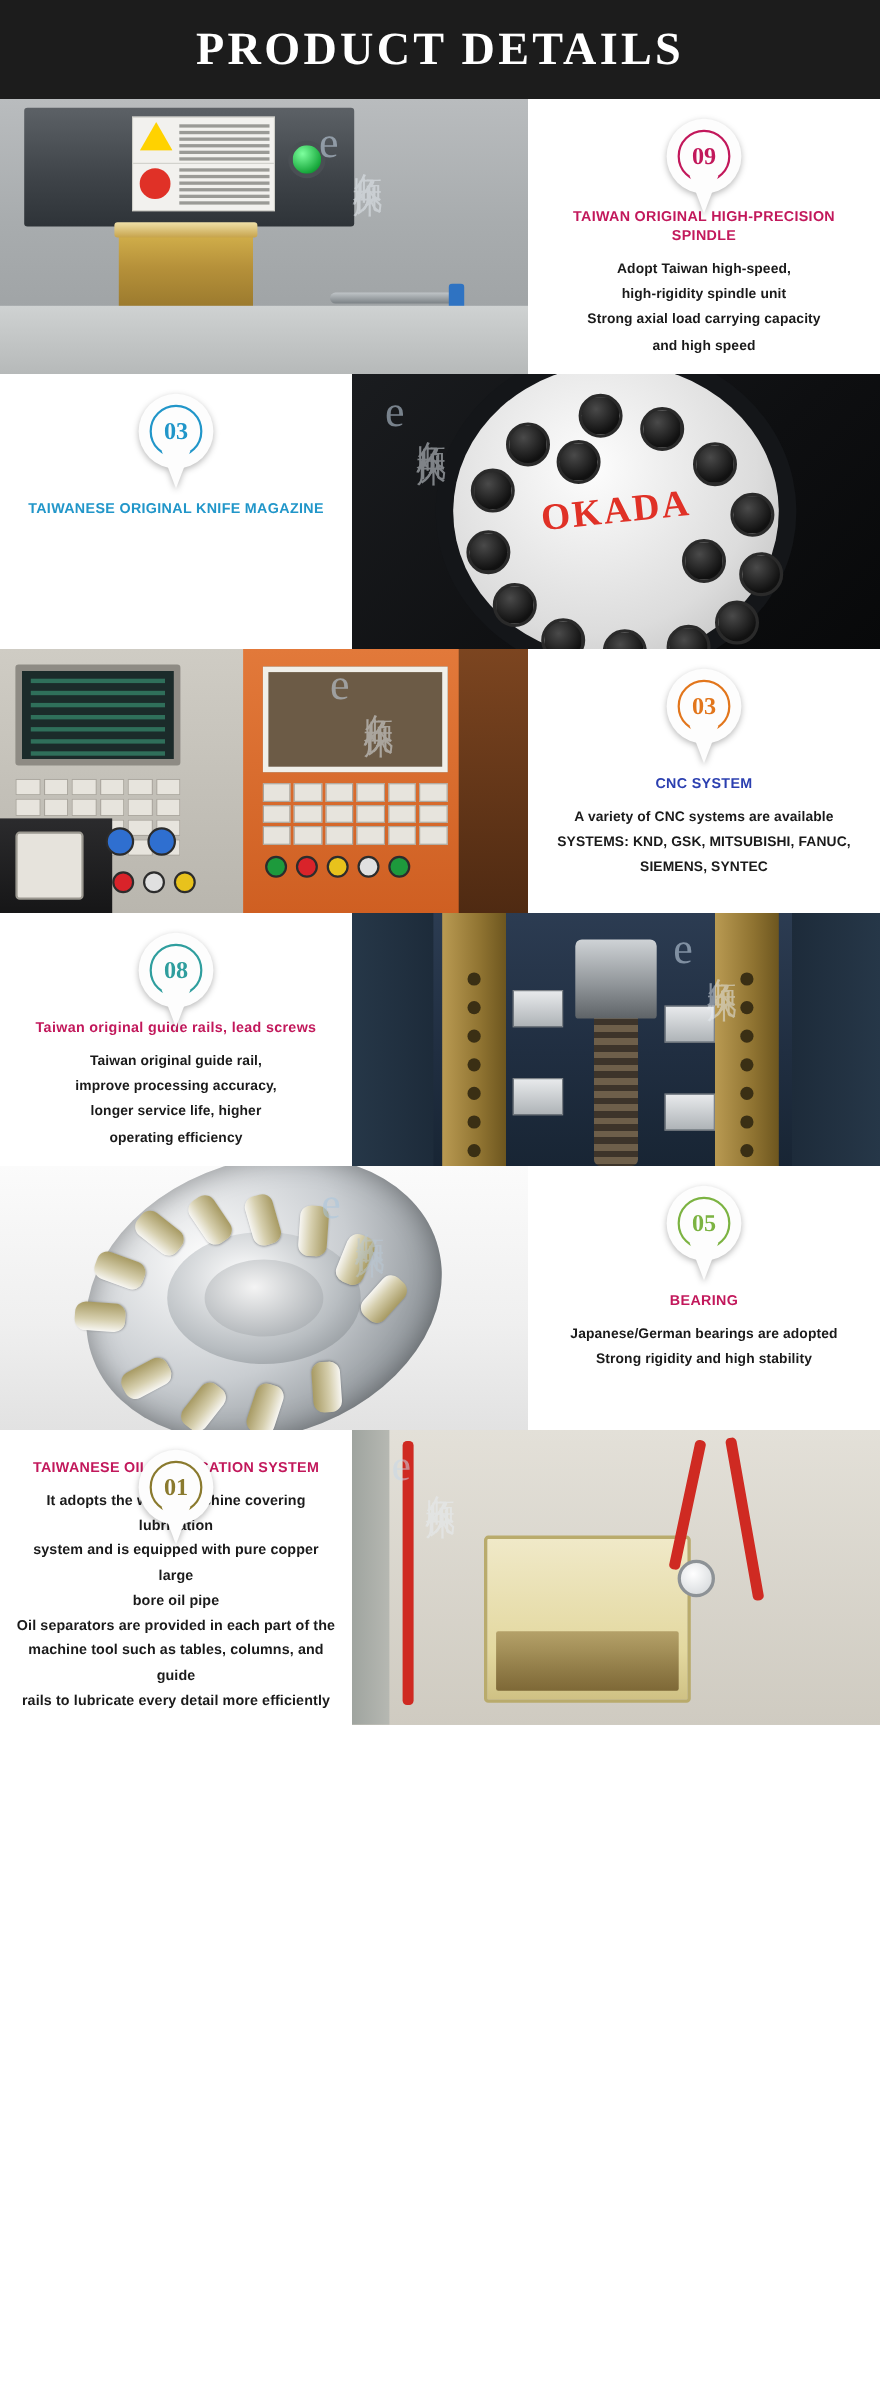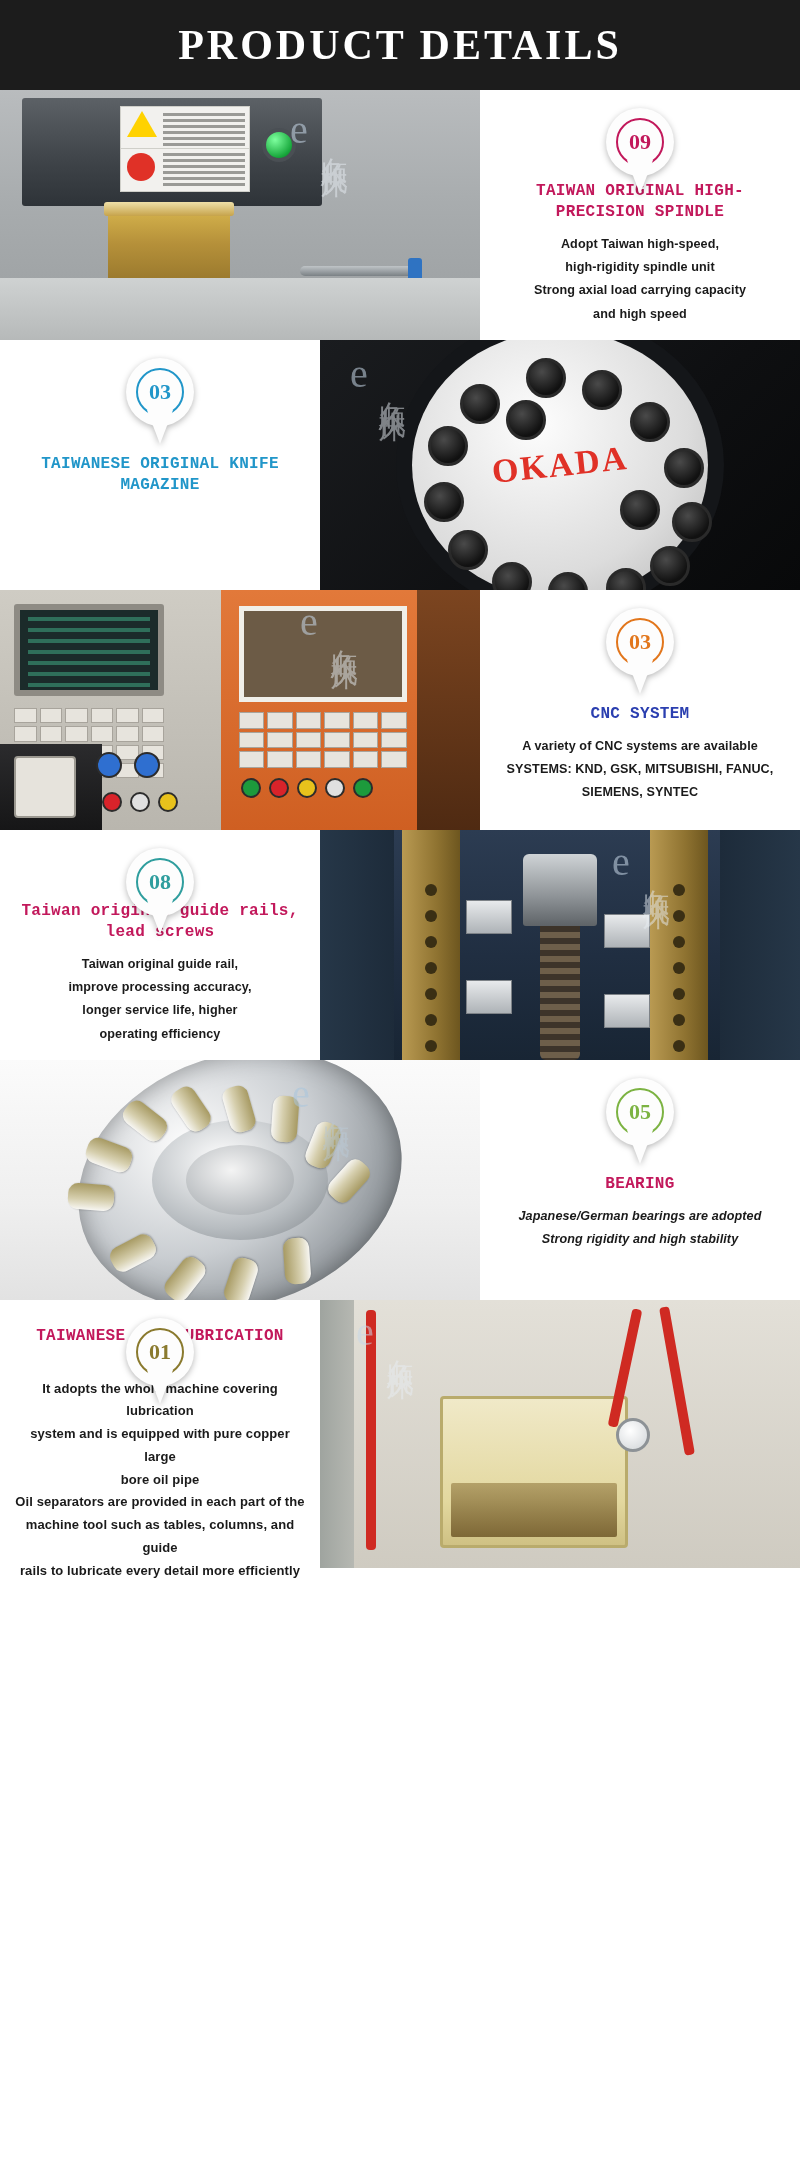--- a/index.html
+++ b/index.html
@@ -96,26 +96,25 @@
     display: flex;
     align-items: center;
     justify-content: center;
     font-size: 22px;
     font-weight: bold;
     font-family: "Liberation Serif", serif;
   }
   .pin-num { line-height: 1; }
 
   .sec-title {
-    font-size: 16px;
+    font-size: 13px;
     font-weight: bold;
     margin: 2px 0 10px 0;
     line-height: 1.3;
     letter-spacing: .3px;
-    font-family: Liberation Mono, monospace;
   }
   .sec-body {
     font-size: 12.6px;
     font-weight: bold;
     color: #1a1a1a;
     line-height: 1.85;
     letter-spacing: .1px;
   }
 
   
@@ -619,21 +618,21 @@
     <div class="text-col">
       <div class="pin" style="color:#7cb342;">
         <div class="bulb">
             <div class="ring">
               <span class="pin-num">05</span>
             </div>
           </div>
         <div class="tail"></div>
       </div>
       <div class="sec-title" style="color:#c2185b;">BEARING</div>
-      <div class="sec-body" style="white-space:pre-line;font-style:italic;">Japanese/German bearings are adopted
+      <div class="sec-body" style="white-space:pre-line;">Japanese/German bearings are adopted
 Strong rigidity and high stability</div>
     </div>
   </div>
 
   <div class="row right-img" style="height:268px;">
     <div class="photo ph-lub">
       <div class="lub-panel"></div>
       <div class="lub-unit">
 
         <div class="lub-tank-liq"></div>

